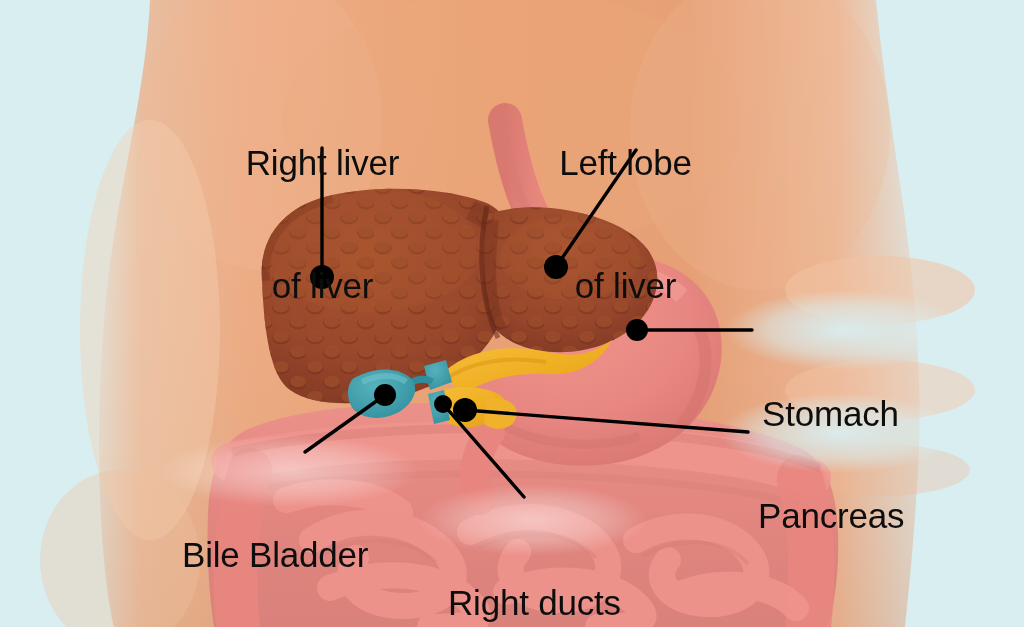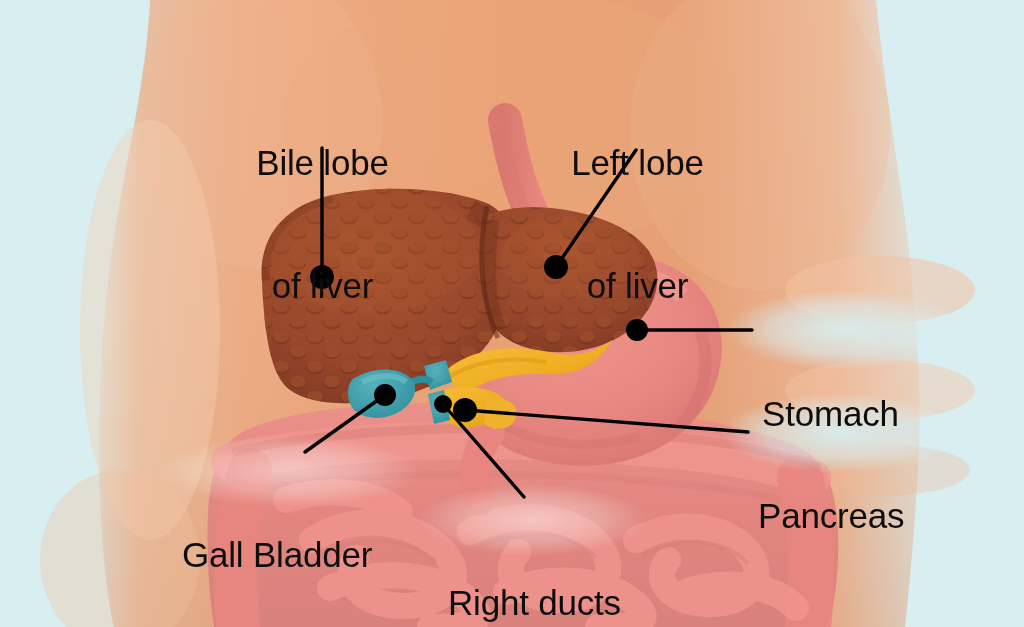--- a/index.html
+++ b/index.html
@@ -259,38 +259,38 @@
       <circle cx="322" cy="277" r="12"></circle>
       <circle cx="556" cy="267" r="12"></circle>
       <circle cx="637" cy="330" r="11"></circle>
       <circle cx="465" cy="410" r="12"></circle>
       <circle cx="385" cy="395" r="11"></circle>
       <circle cx="443" cy="404" r="9"></circle>
     </g>
   </svg>
 
   <div class="label center" style="left:180px; top:60px; width:285px;">
-    <div>Bile lobe</div>
+    <div>Right liver</div>
     <div>of liver</div>
   </div>
 
-  <div class="label center" style="left:520px; top:60px; width:235px;">
+  <div class="label center" style="left:508px; top:60px; width:235px;">
     <div>Left lobe</div>
     <div>of liver</div>
   </div>
 
   <div class="label left" style="left:762px; top:311px;">
     <div>Stomach</div>
   </div>
 
   <div class="label left" style="left:758px; top:413px;">
     <div>Pancreas</div>
   </div>
 
   <div class="label left" style="left:182px; top:452px;">
-    <div>Gall Bladder</div>
+    <div>Bile Bladder</div>
   </div>
 
   <div class="label left" style="left:448px; top:500px;">
     <div>Right ducts</div>
   </div>
 
 </div>
 
 </body></html>

